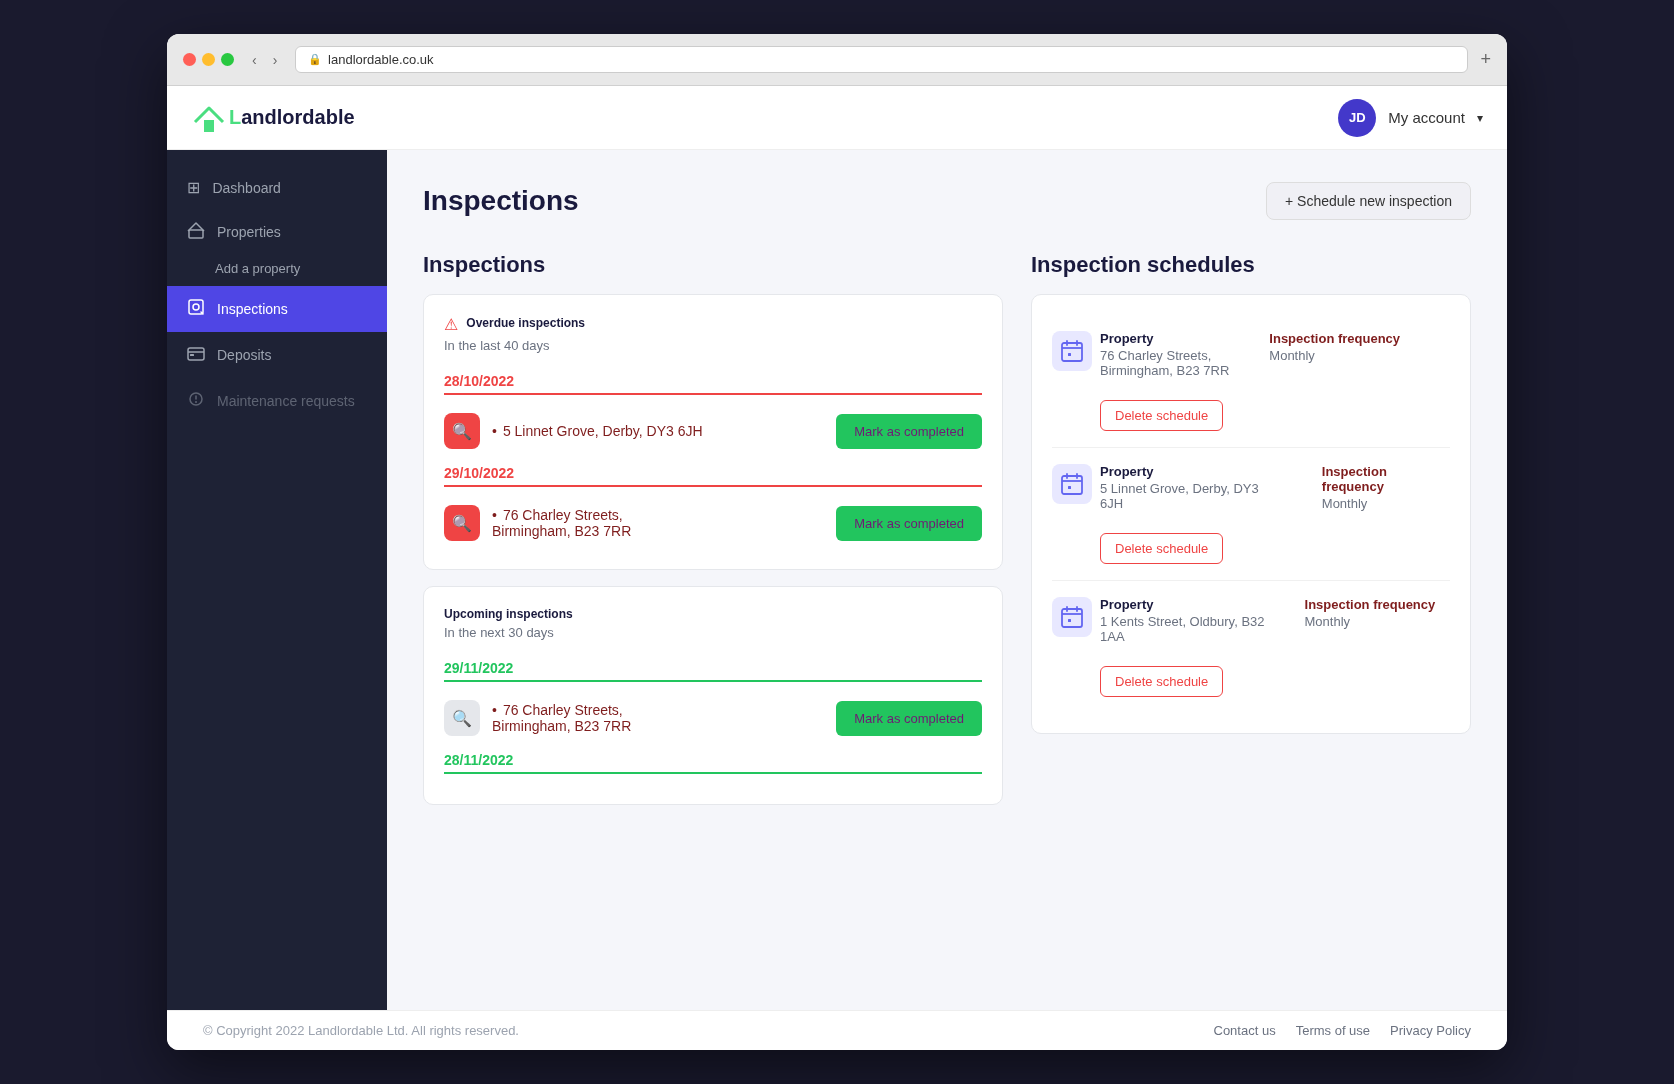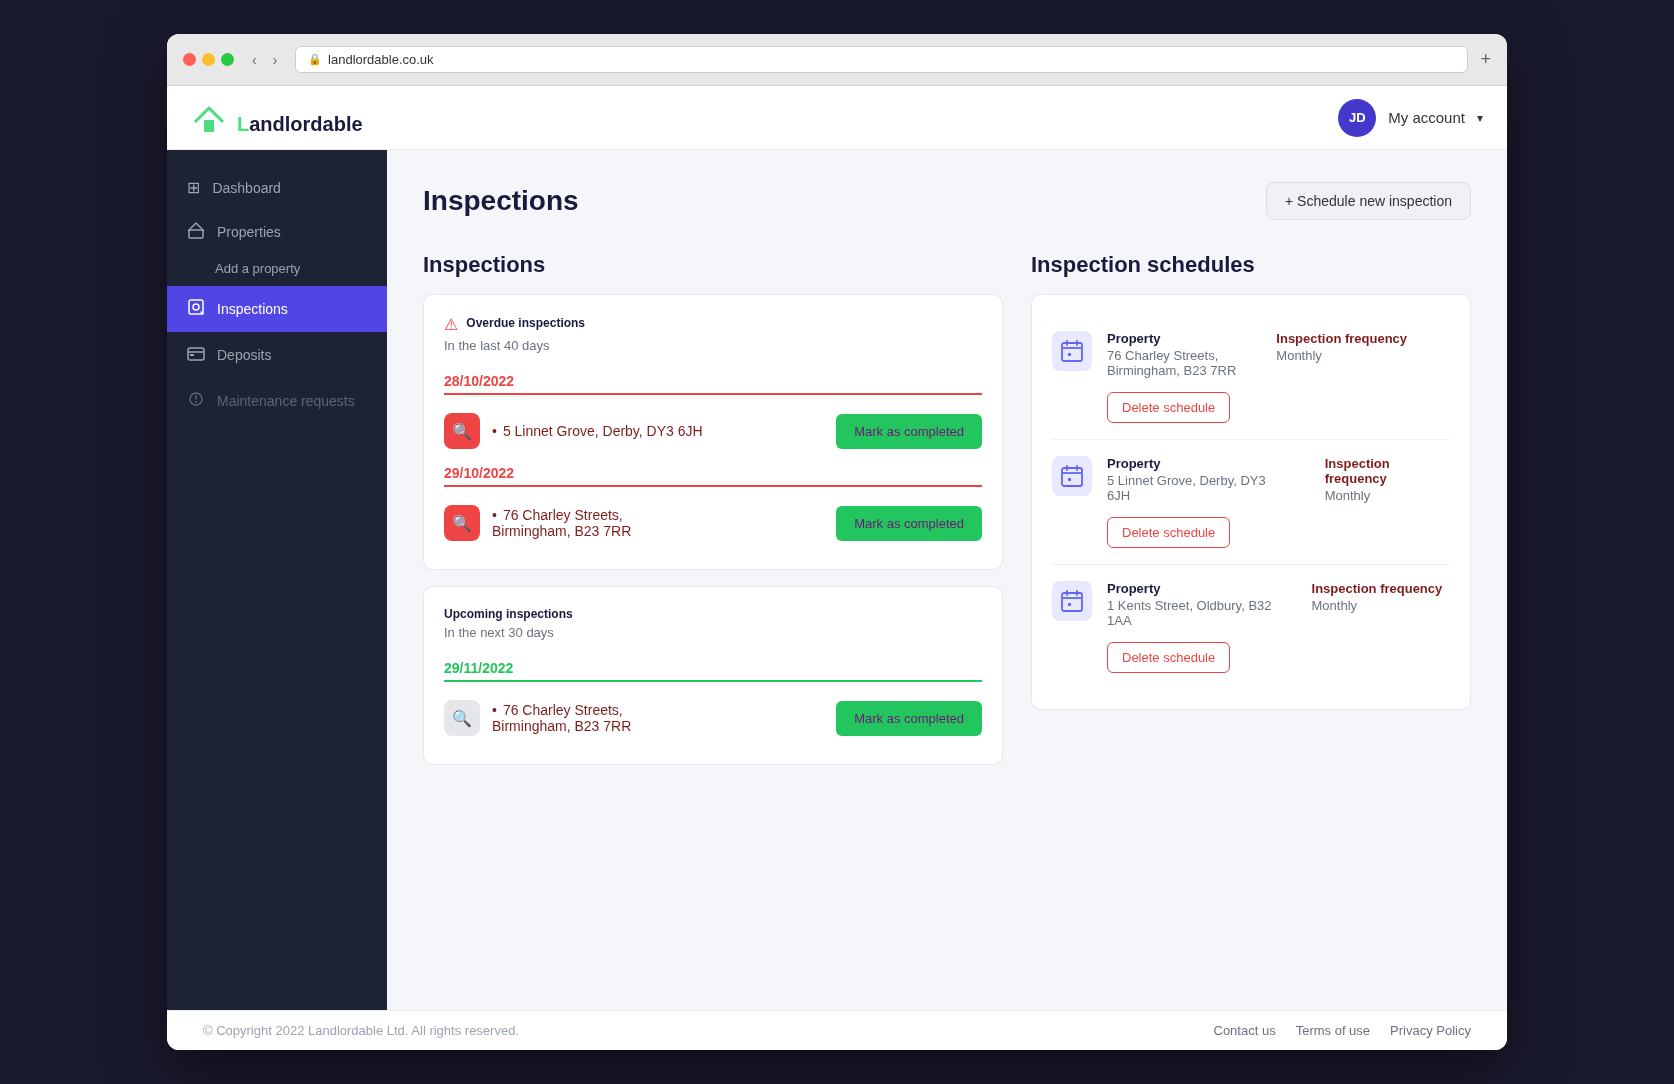--- a/index.html
+++ b/index.html
@@ -185,21 +185,21 @@
 
     
     .schedules-panel {
       background: #fff;
       border: 1px solid #e5e7eb;
       border-radius: 10px;
       padding: 20px;
     }
     .schedule-item {
       display: flex;
-      gap: 15px;
+      gap: 8px;
       padding: 16px 0;
       border-bottom: 1px solid #f0f0f0;
     }
     .schedule-item:last-child { border-bottom: none; }
     .schedule-cal-icon {
       width: 40px; height: 40px; border-radius: 8px;
       background: #e8e8ff; display: flex; align-items: center; justify-content: center;
       font-size: 20px; flex-shrink: 0; color: #6366f1;
     }
     .schedule-info { flex: 1; }
@@ -208,39 +208,40 @@
     .schedule-freq-label { font-size: 13px; font-weight: 600; color: #7f1d1d; margin-bottom: 2px; }
     .schedule-freq-val { font-size: 13px; color: #6b7280; }
     .delete-schedule-btn {
       background: #fff;
       border: 1px solid #ef4444;
       color: #ef4444;
       border-radius: 6px;
       padding: 7px 14px;
       font-size: 13px;
       cursor: pointer;
+      margin-top: 8px;
     }
     .schedule-meta { display: flex; gap: 40px; margin-bottom: 4px; }
 
     
     .footer {
       background: #fff;
       border-top: 1px solid #eee;
       padding: 12px 36px;
       display: flex;
       justify-content: space-between;
       align-items: center;
       font-size: 13px;
       color: #9ca3af;
     }
     .footer-links { display: flex; gap: 20px; }
     .footer-link { color: #6b7280; cursor: pointer; }
 
     
-    .logo-svg { display: flex; align-items: flex-end; gap: 10px; }
+    .logo-svg { display: flex; align-items: center; gap: 2px; }
   </style>
 </head>
 <body>
 
 <div class="browser-window">
 
   <div class="browser-chrome">
     <div class="traffic-lights">
       <div class="traffic-light tl-red"></div>
       <div class="traffic-light tl-yellow"></div>
@@ -371,20 +372,21 @@
 
               <div class="date-divider green">29/11/2022</div>
               <div class="inspection-row">
                 <div class="inspection-icon-gray">🔍</div>
                 <span class="inspection-address">
                   <span class="bullet">•</span>76 Charley Streets,<br>Birmingham, B23 7RR
                 </span>
                 <button class="mark-completed-btn">Mark as completed</button>
               </div>
 
+              <div class="date-divider green">28/11/2022</div>
             </div>
           </div>
 
           <div class="col-right">
             <h2 class="section-title">Inspection schedules</h2>
 
             <div class="schedules-panel">
 
               <div class="schedule-item">
                 <div class="schedule-cal-icon">

